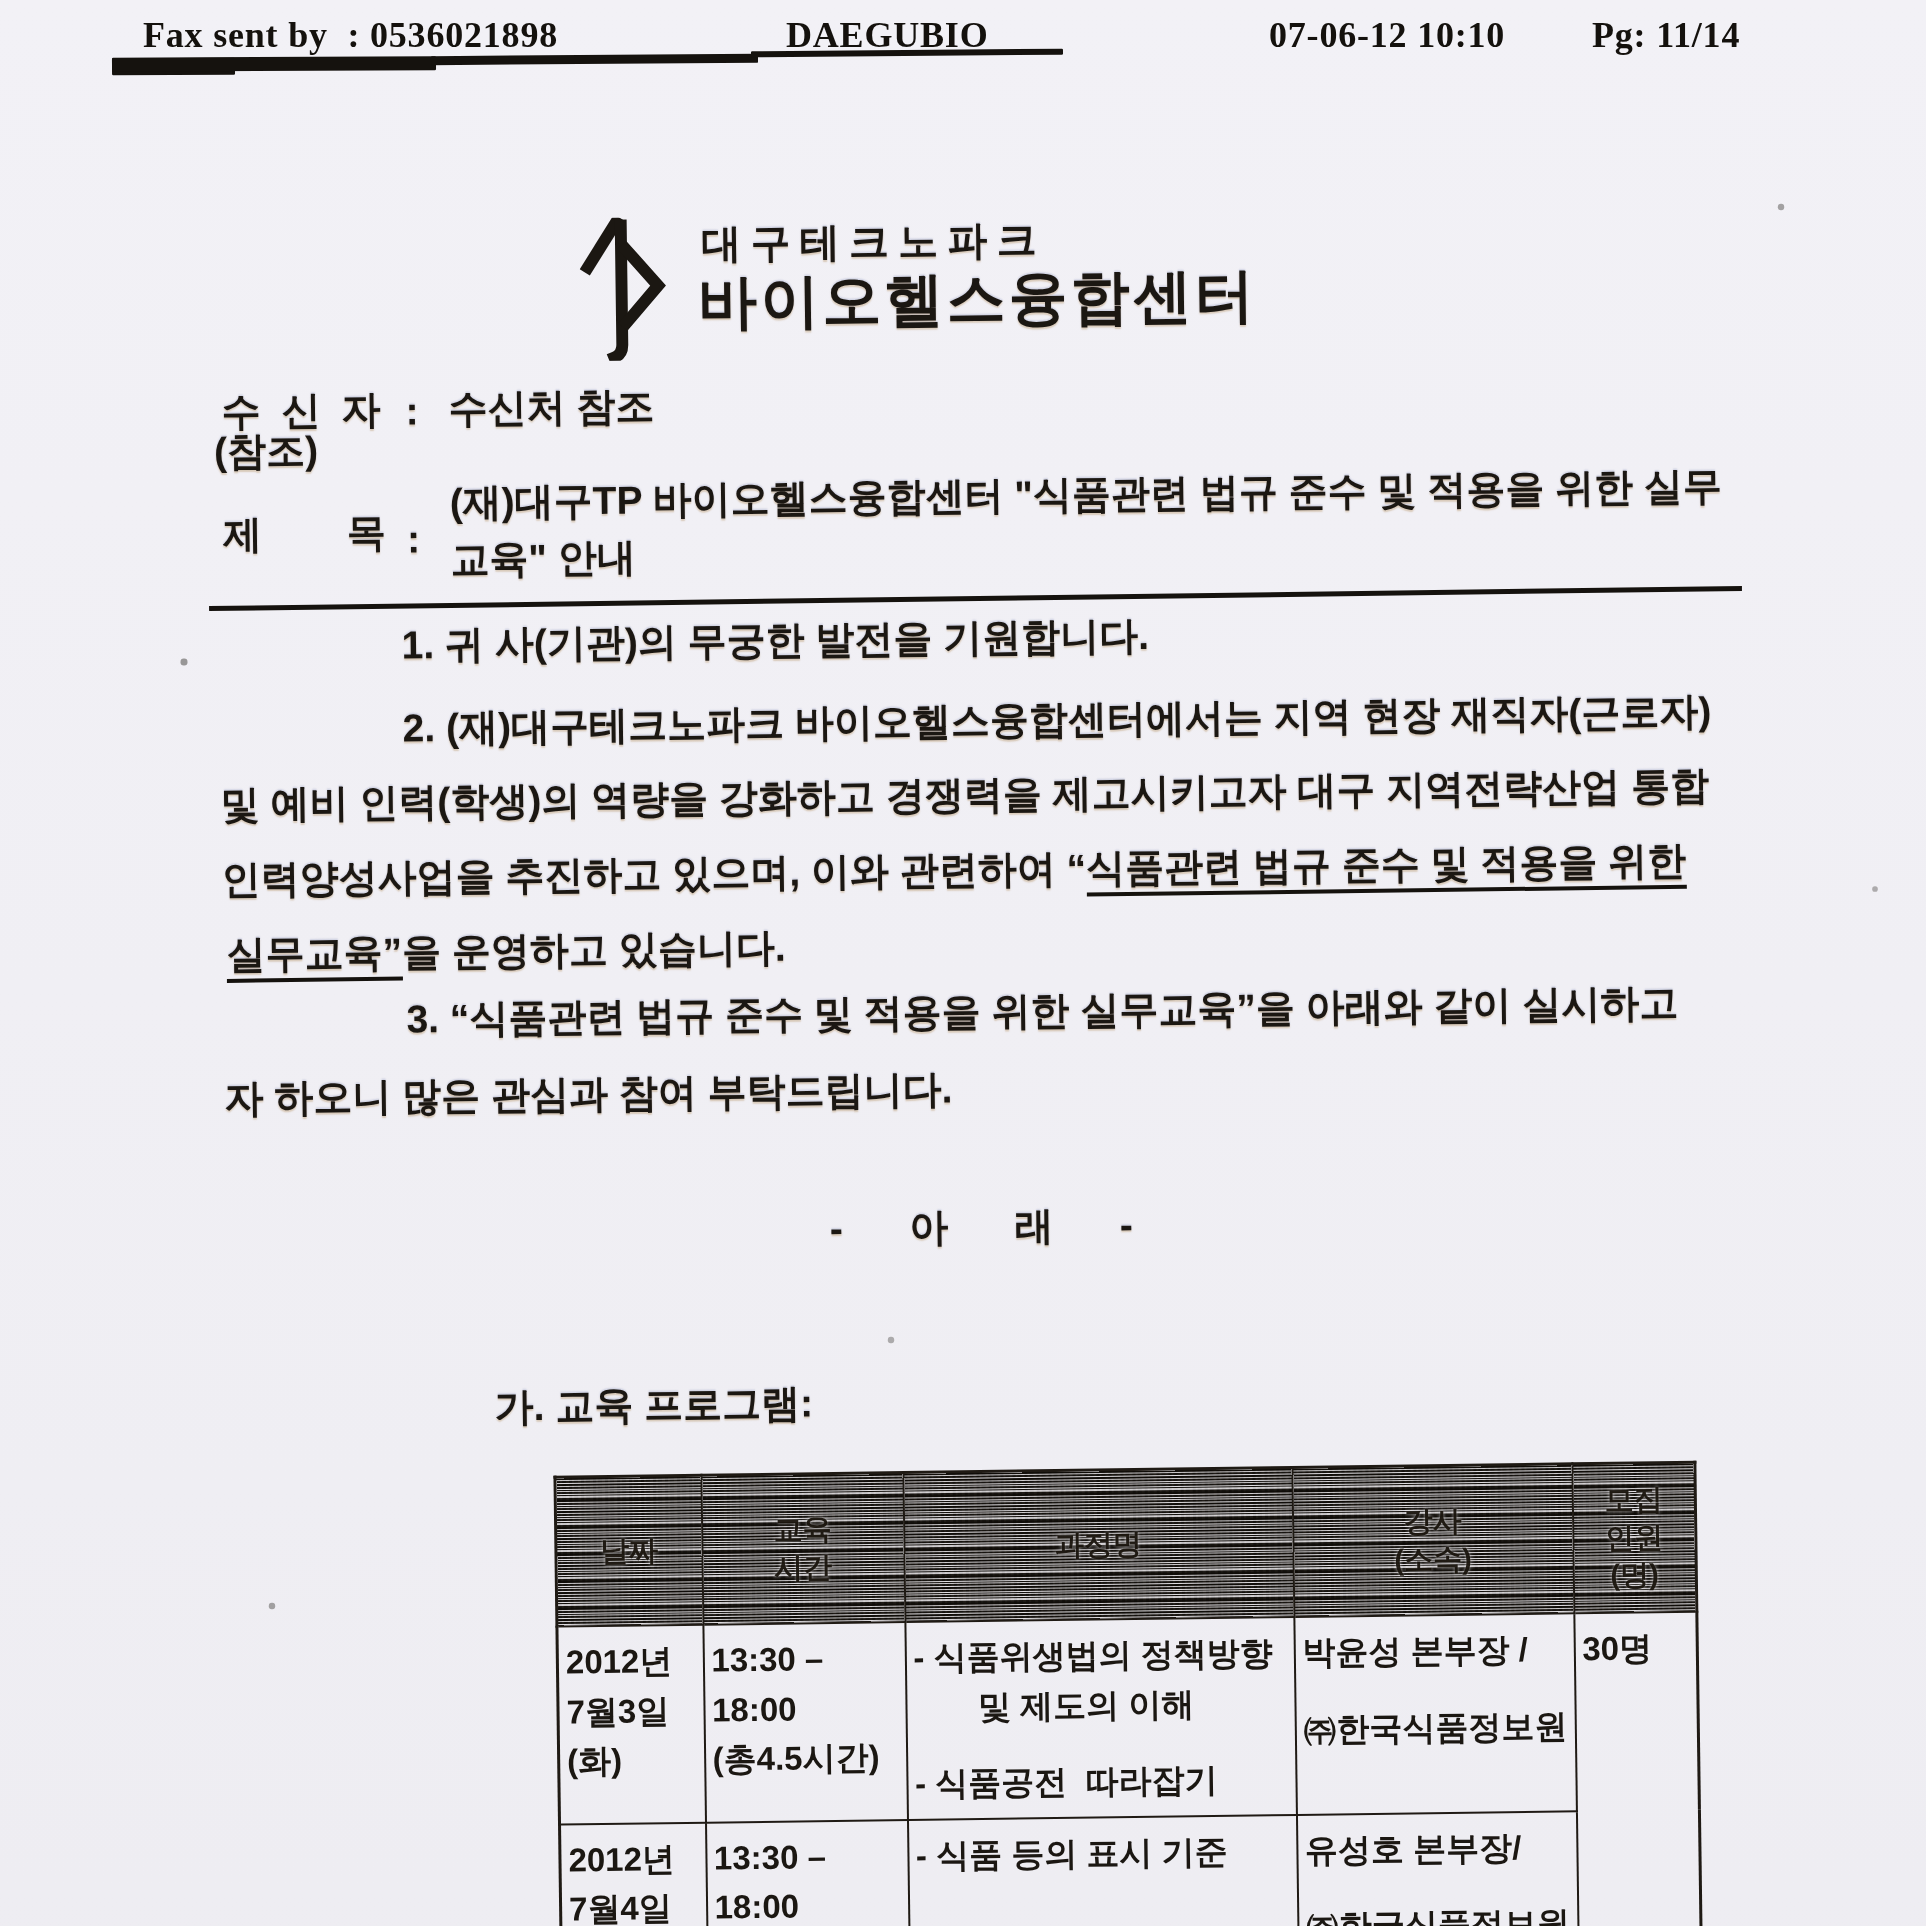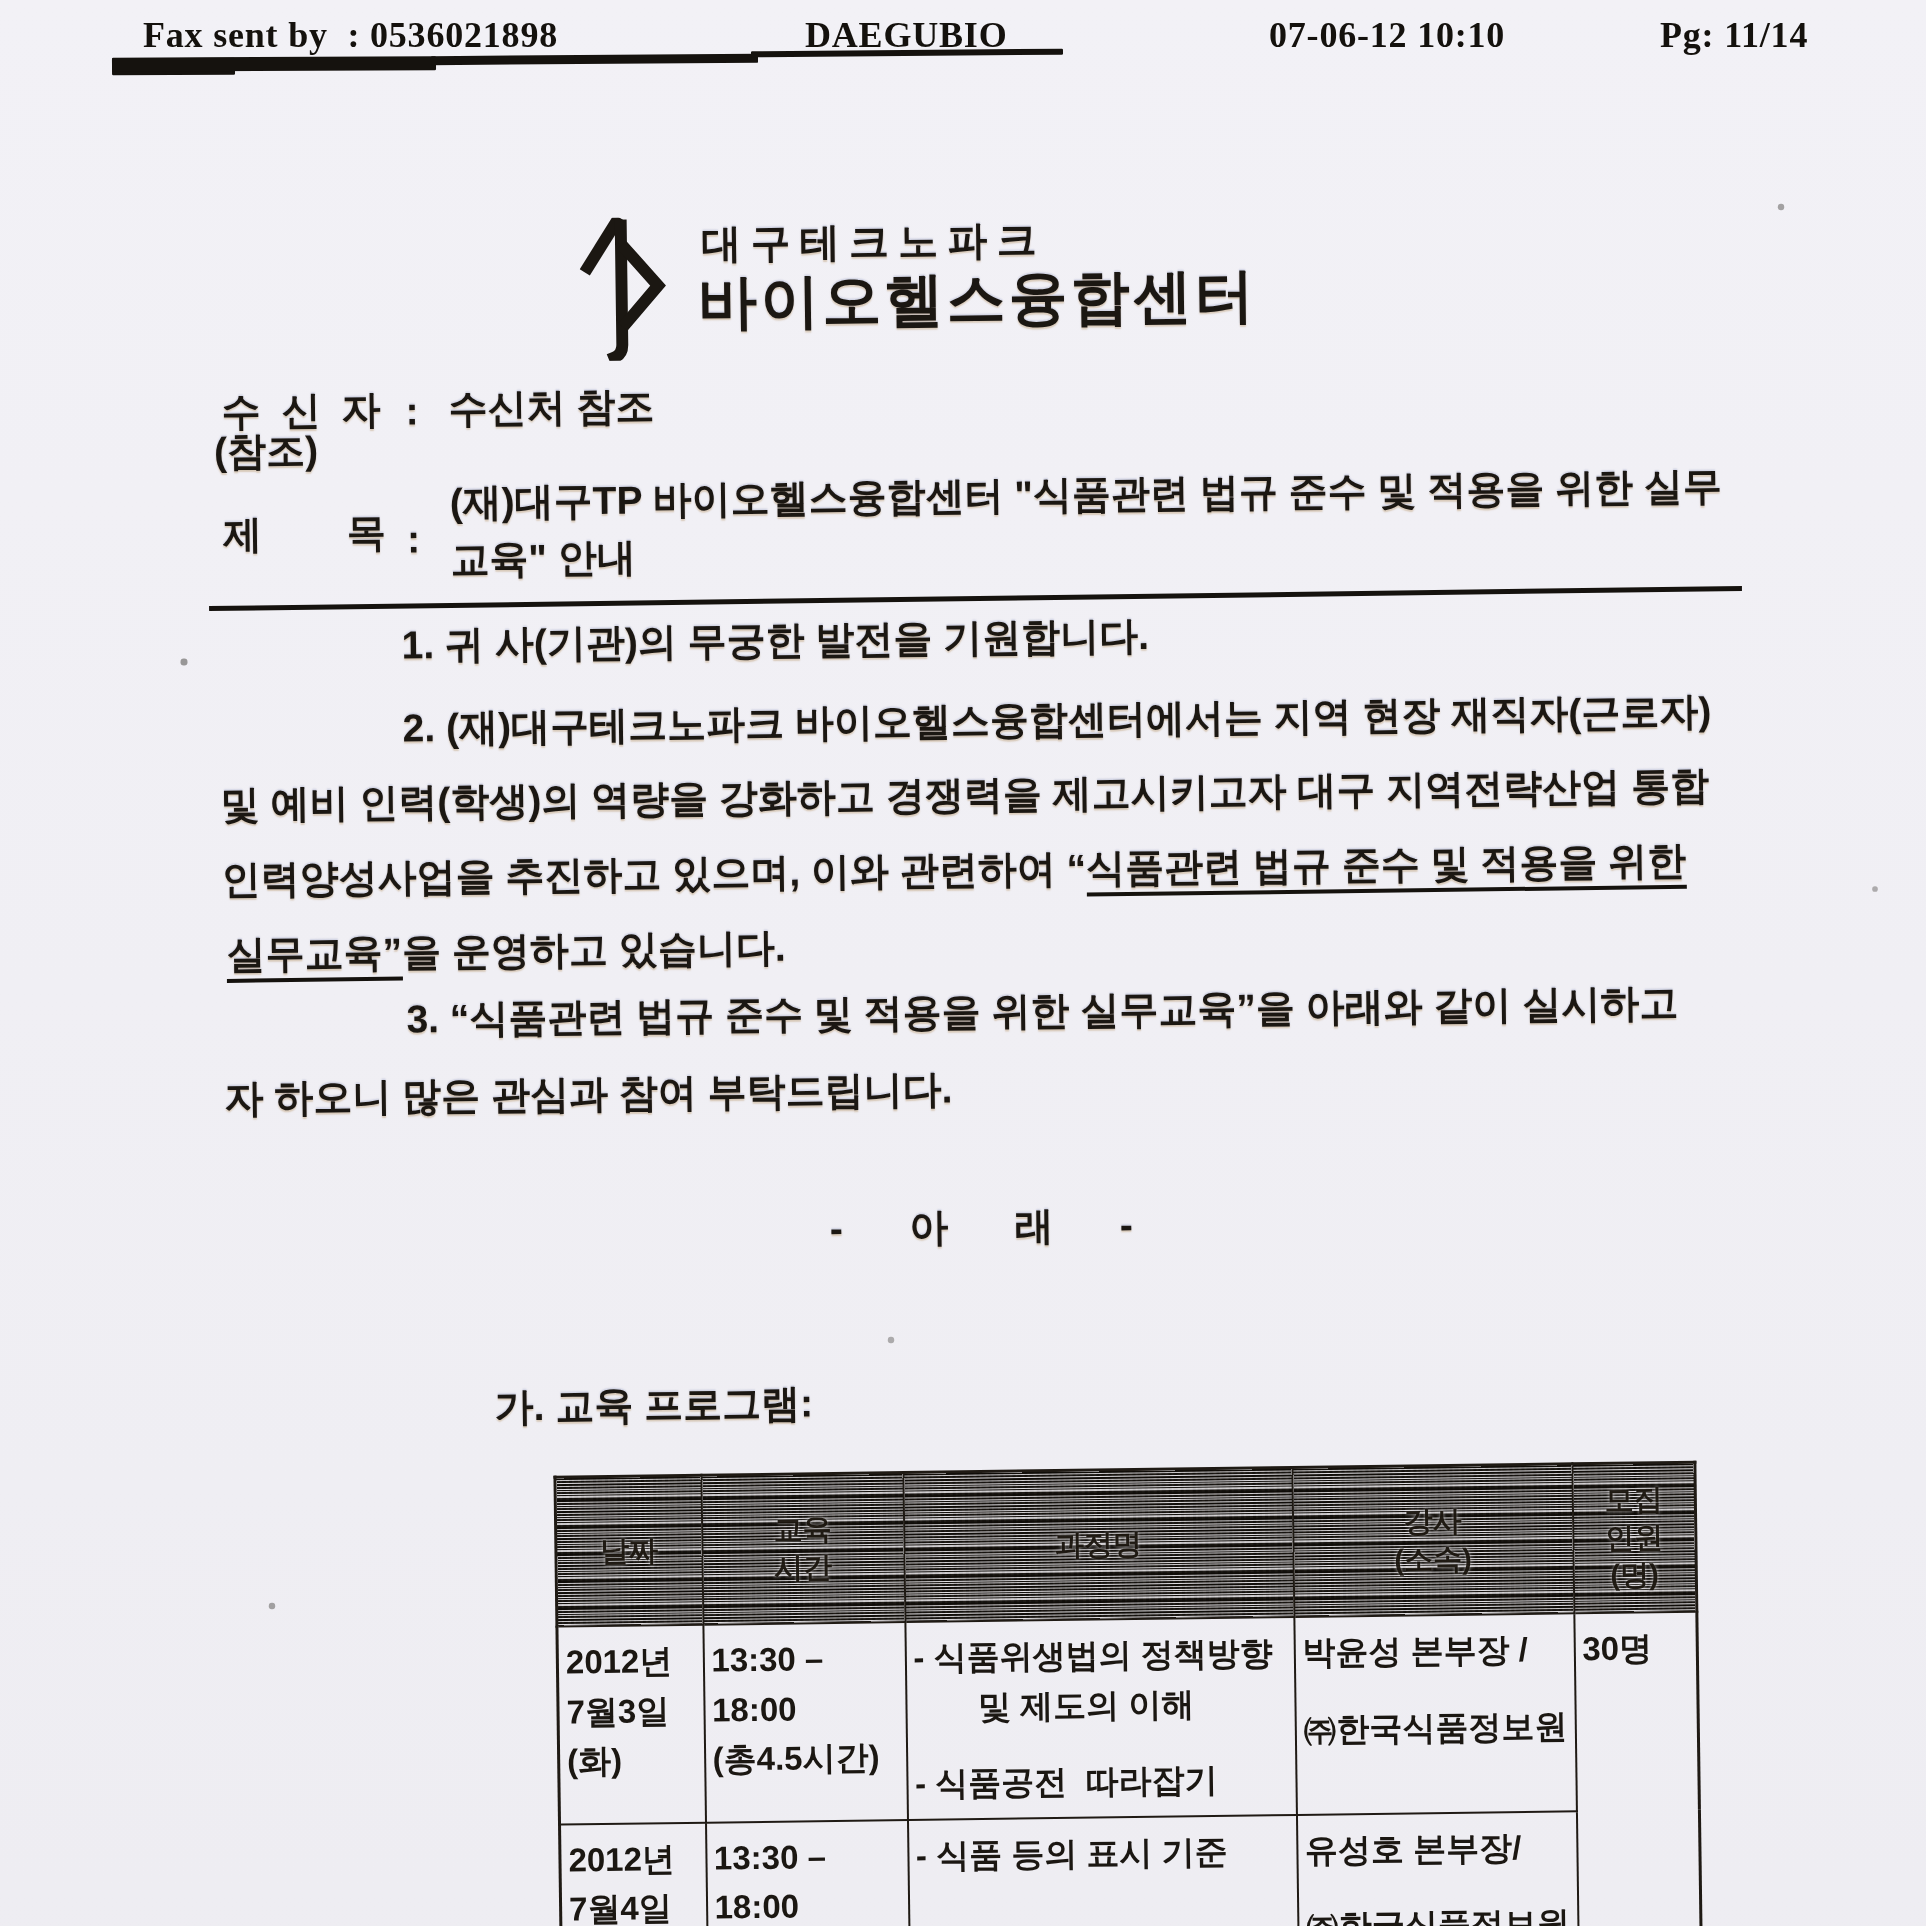--- a/index.html
+++ b/index.html
@@ -44,23 +44,23 @@
        889px 1338px 0 1.2px rgba(45,42,38,.35),270px 1604px 0 1.2px rgba(45,42,38,.4),
        1873px 887px 0 0.8px rgba(45,42,38,.35),118px 2035px 0 1.2px rgba(45,42,38,.3),
        1724px 2382px 0 1.2px rgba(45,42,38,.35),987px 2678px 0 1.2px rgba(45,42,38,.3)}
 </style>
 </head>
 <body>
 
 <div id="page">
 
   <span class="fax" style="left:143px">Fax sent by  : 0536021898</span>
-  <span class="fax" style="left:805px">DAEGUBIO</span>
+  <span class="fax" style="left:786px">DAEGUBIO</span>
   <span class="fax" style="left:1269px">07-06-12 10:10</span>
-  <span class="fax" style="left:1660px">Pg: 11/14</span>
+  <span class="fax" style="left:1592px">Pg: 11/14</span>
 
   <div class="smudge" style="left:112px;top:58px;width:123px;height:17px;transform:rotate(-0.3deg)"></div>
   <div class="smudge" style="left:112px;top:57px;width:324px;height:14px;transform:rotate(-0.3deg)"></div>
   <div class="smudge" style="left:431px;top:55px;width:327px;height:9.2px;transform:rotate(-0.4deg)"></div>
   <div class="smudge" style="left:751px;top:50px;width:312px;height:6.2px;transform:rotate(-0.5deg)"></div>
 
   <div id="doc">
 
     <svg style="position:absolute;left:591px;top:213px" width="96" height="143" viewBox="0 0 120 180">
       <g fill="none" stroke="#1b1712" stroke-linecap="square">

